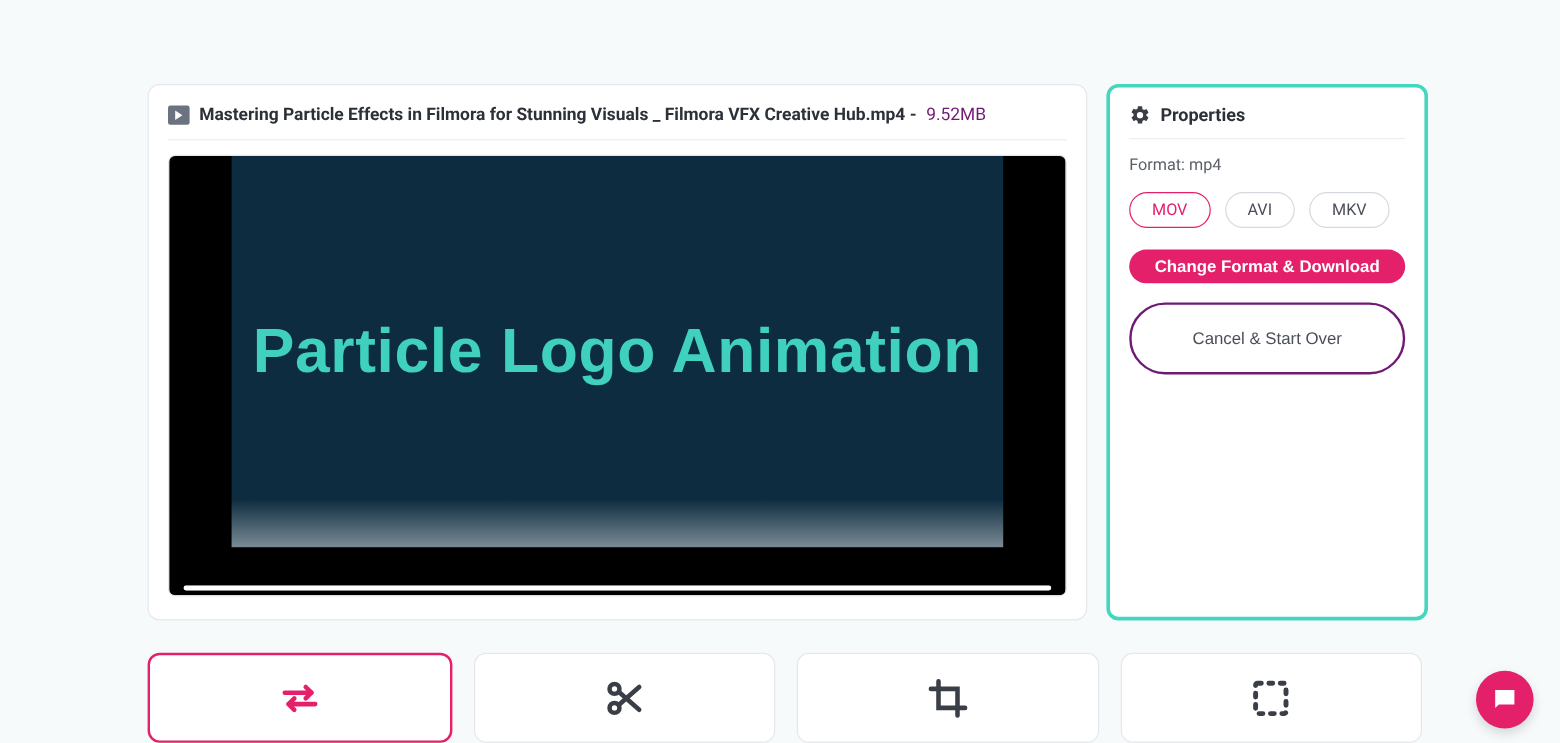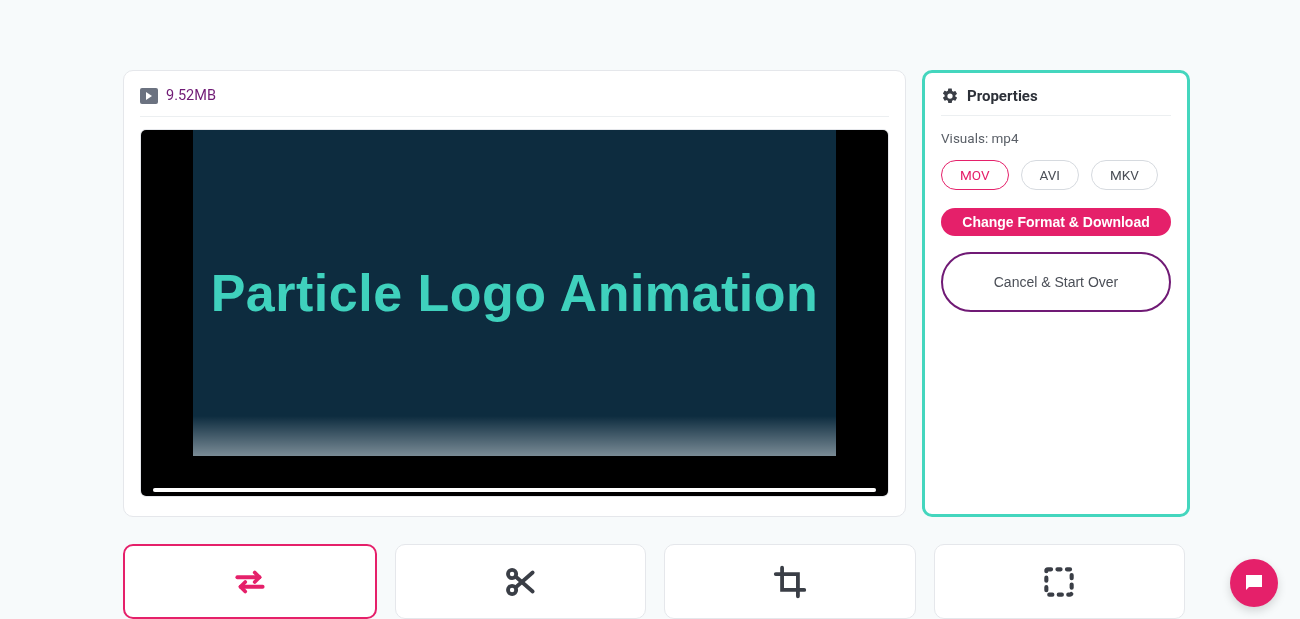--- a/index.html
+++ b/index.html
@@ -44,20 +44,21 @@
   .chat-bubble { position: absolute; right: 22px; bottom: 12px; width: 48px; height: 48px; background: #e5206a; border-radius: 50%; display:flex; align-items:center; justify-content:center; cursor:pointer; box-shadow: 0 4px 10px rgba(0,0,0,0.15); }
   .chat-bubble svg { fill:#fff; width:24px; height:24px; }
 </style>
 </head>
 <body>
 
 <div class="wrap">
   <div class="left-card">
     <div class="file-row">
       <div class="file-icon"></div>
+      <span class="file-name">Mastering Particle Effects in Filmora for Stunning Visuals _ Filmora VFX Creative Hub.mp4 -</span>
       <span class="file-size">9.52MB</span>
     </div>
     <div class="video-shell">
       <div class="video">
         <div class="video-content">
           <div class="video-title">Particle Logo Animation</div>
         </div>
         <div class="progress">
             <div></div>
           </div>
@@ -65,21 +66,21 @@
     </div>
   </div>
 
   <div class="right-card">
     <div class="prop-head">
       <svg width="18" height="18" viewBox="0 0 24 24">
           <path d="M19.14 12.94a7.14 7.14 0 0 0 .05-.94 7.14 7.14 0 0 0-.05-.94l2.03-1.58a.5.5 0 0 0 .12-.64l-1.92-3.32a.5.5 0 0 0-.6-.22l-2.39.96a7.03 7.03 0 0 0-1.62-.94l-.36-2.54A.5.5 0 0 0 13.9 2h-3.8a.5.5 0 0 0-.5.42l-.36 2.54c-.58.24-1.12.55-1.62.94l-2.39-.96a.5.5 0 0 0-.6.22L2.71 8.48a.5.5 0 0 0 .12.64l2.03 1.58c-.03.31-.05.63-.05.94s.02.63.05.94l-2.03 1.58a.5.5 0 0 0-.12.64l1.92 3.32c.13.22.39.31.6.22l2.39-.96c.5.39 1.04.7 1.62.94l.36 2.54c.4.24.25.42.5.42h3.8c.25 0 .46-.18.5-.42l.36-2.54c.58-.24 1.12-.55 1.62-.94l2.39.96c.21.09.47 0 .6-.22l1.92-3.32a.5.5 0 0 0-.12-.64l-2.03-1.58zM12 15.5A3.5 3.5 0 1 1 12 8.5a3.5 3.5 0 0 1 0 7z"></path>
         </svg>
       <span class="prop-title">Properties</span>
     </div>
-    <div class="format-line">Visuals: mp4</div>
+    <div class="format-line">Format: mp4</div>
     <div class="pills">
       <div class="pill selected">MOV</div>
       <div class="pill">AVI</div>
       <div class="pill">MKV</div>
     </div>
     <button class="btn-primary">Change Format &amp; Download</button>
     <button class="btn-secondary">Cancel &amp; Start Over</button>
   </div>
 </div>
 

